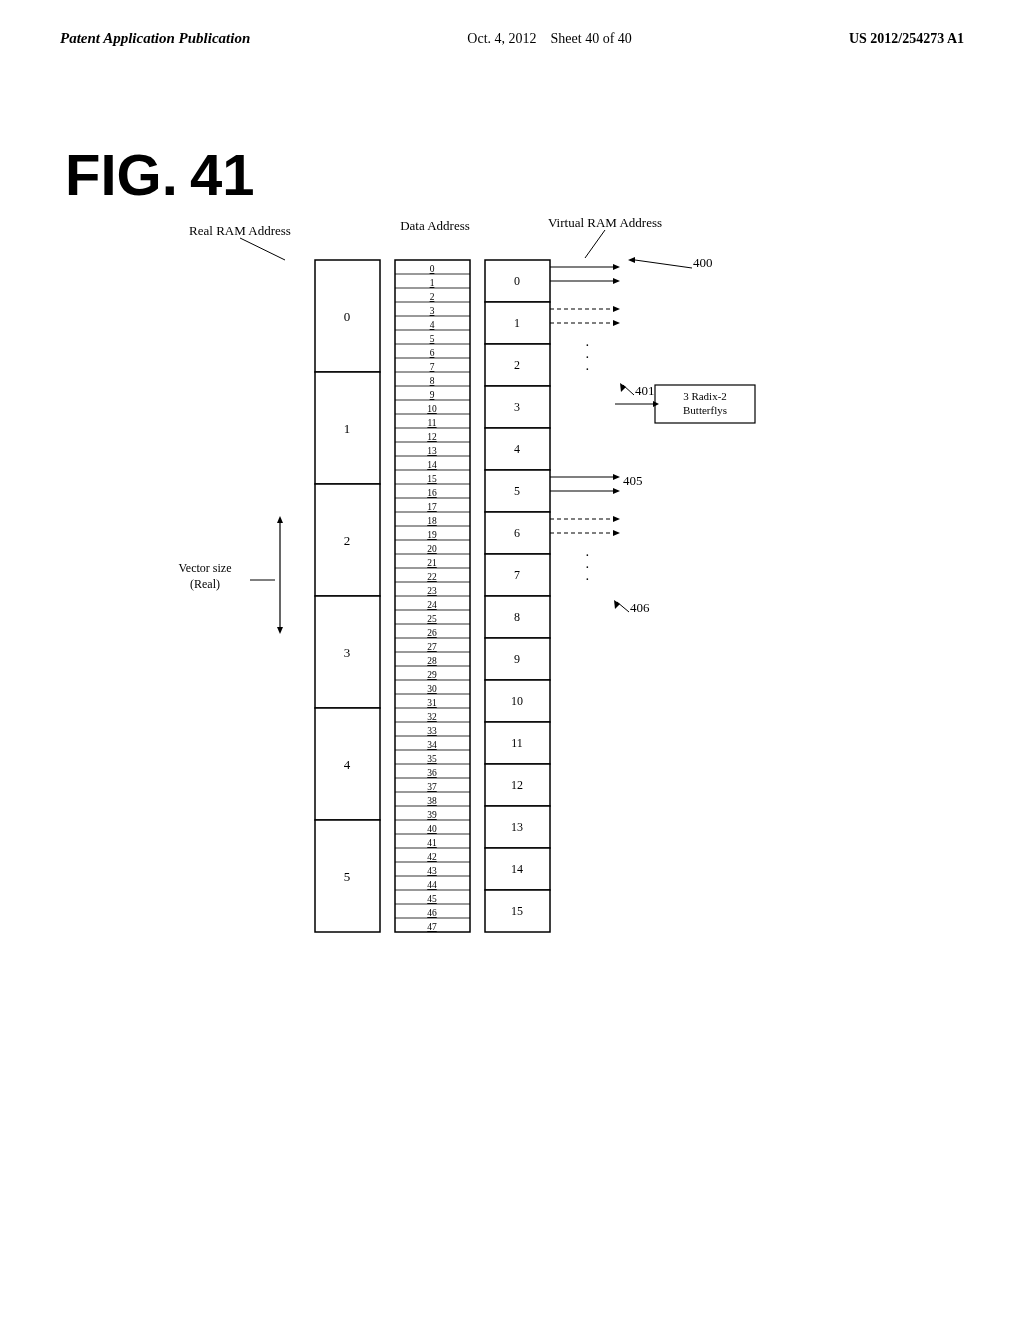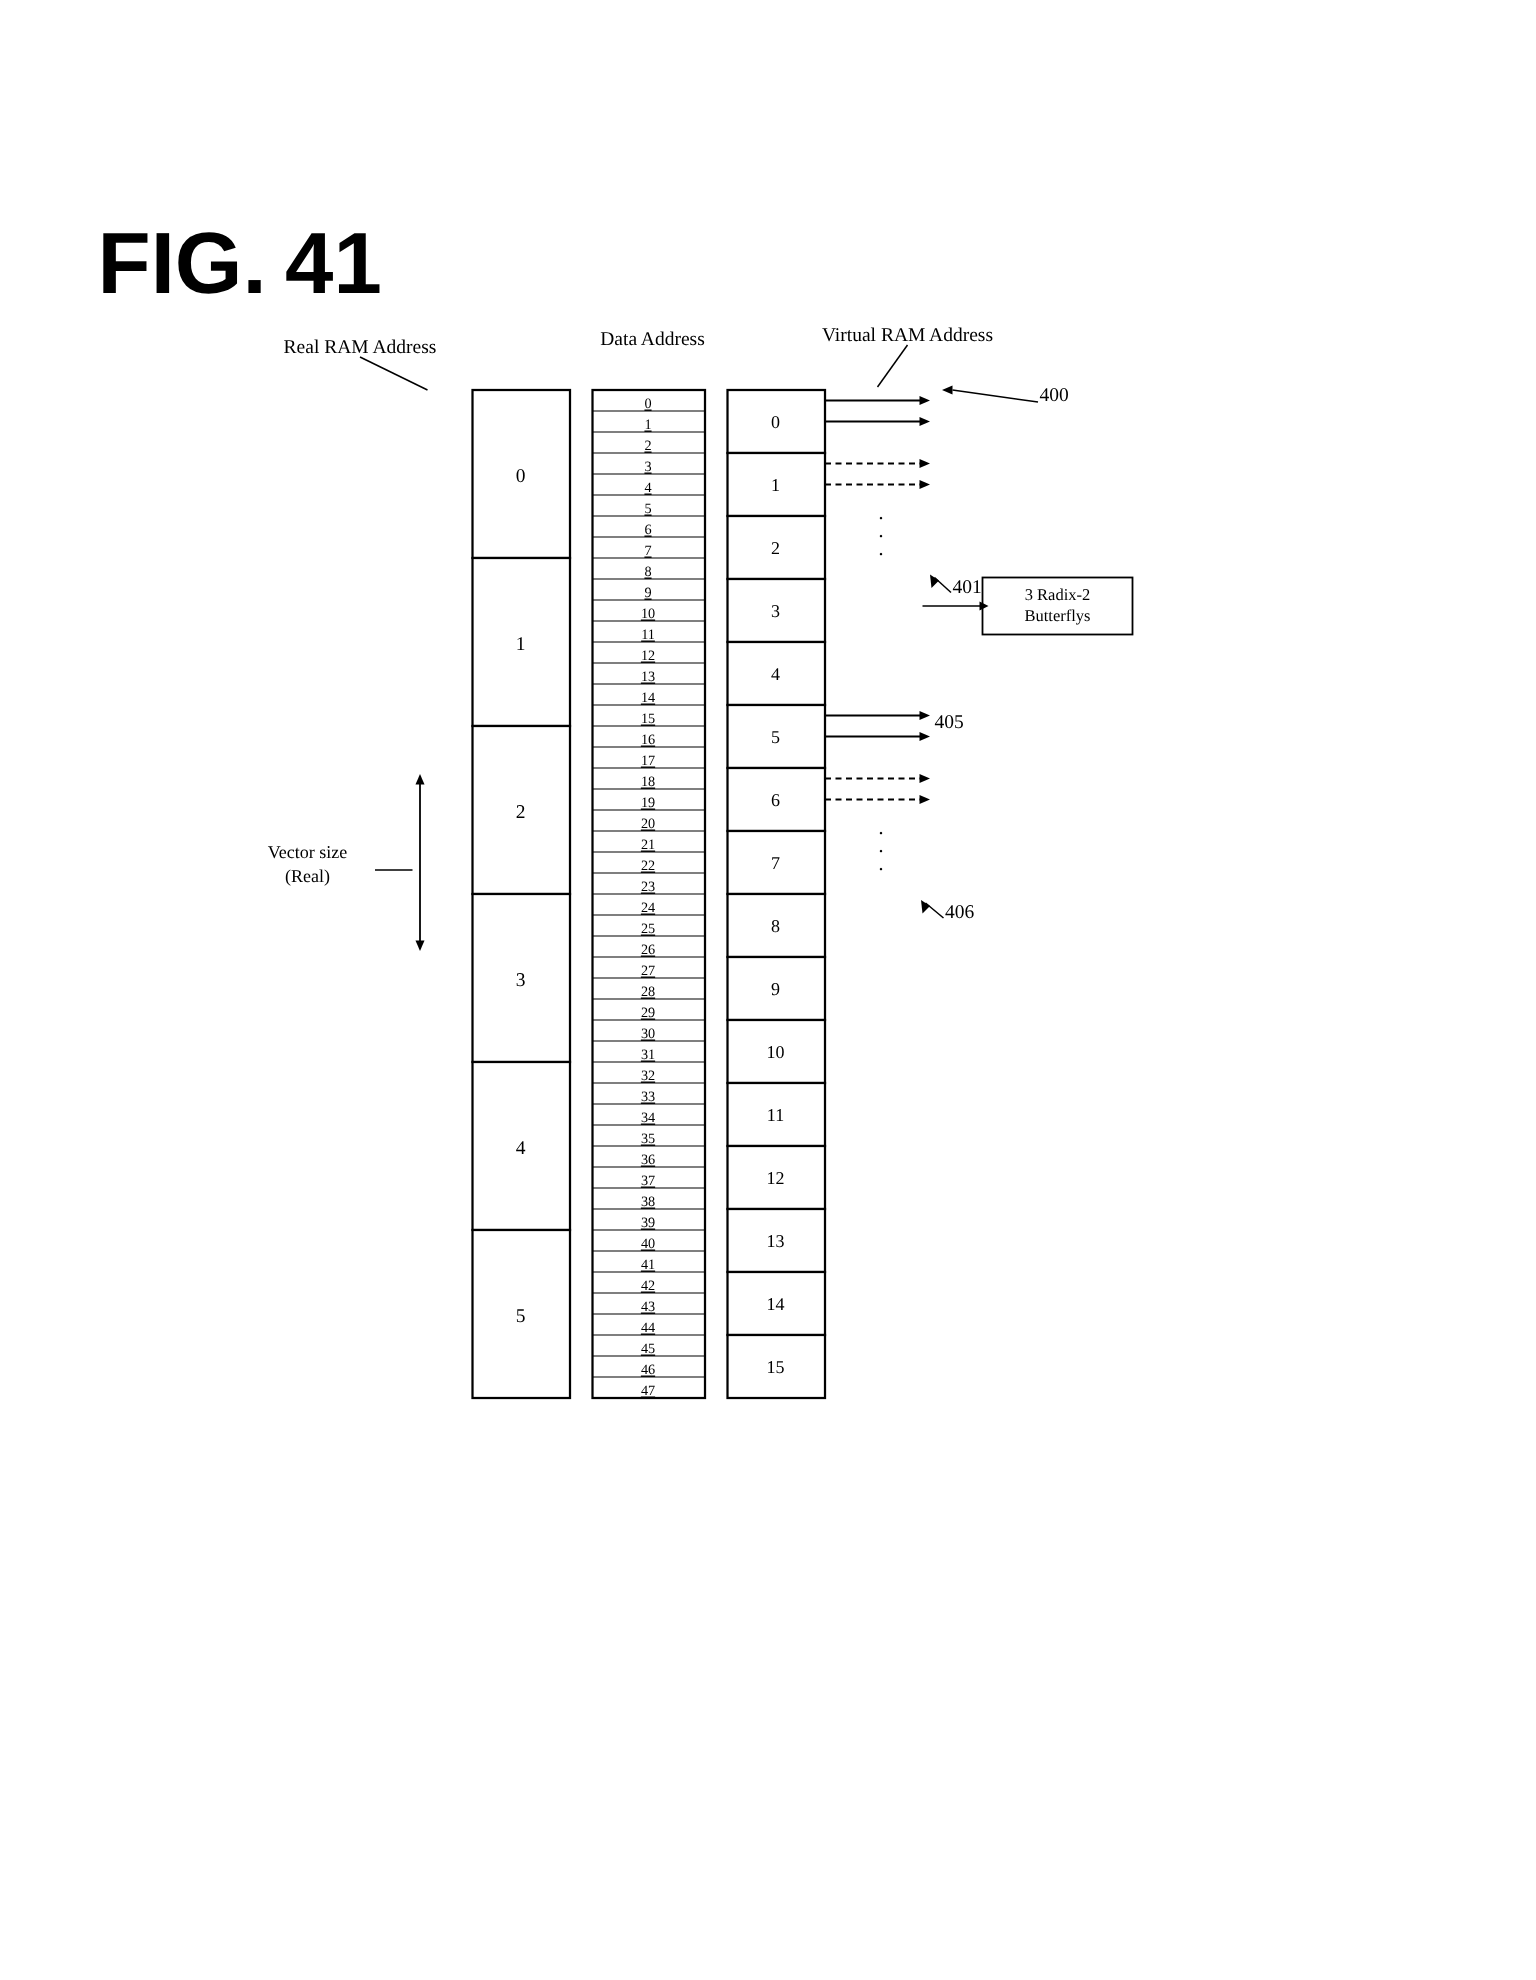--- a/index.html
+++ b/index.html
@@ -40,20 +40,28 @@
     .header-right {
       font-size: 14px;
       font-weight: bold;
     }
   </style>
 </head>
 <body>
 
 <div class="page">
 
+  <div class="header">
+    <div class="header-left">Patent Application Publication</div>
+    <div class="header-center">
+      <span>Oct. 4, 2012</span>&nbsp;&nbsp;&nbsp;
+      <span>Sheet 40 of 40</span>
+    </div>
+    <div class="header-right">US 2012/254273 A1</div>
+  </div>
 
   <svg style="position:absolute; top:130px; left:55px; width:920px; height:1160px;" viewBox="0 0 920 1160">
 
     <text x="10" y="65" font-family="Arial, sans-serif" font-size="58" font-weight="bold">FIG.</text>
     <text x="135" y="65" font-family="Arial, sans-serif" font-size="58" font-weight="bold">41</text>
 
     <text x="185" y="105" font-family="Times New Roman, serif" font-size="13" text-anchor="middle">Real RAM Address</text>
     <text x="380" y="100" font-family="Times New Roman, serif" font-size="13" text-anchor="middle">Data Address</text>
     <text x="550" y="97" font-family="Times New Roman, serif" font-size="13" text-anchor="middle">Virtual RAM Address</text>
 

